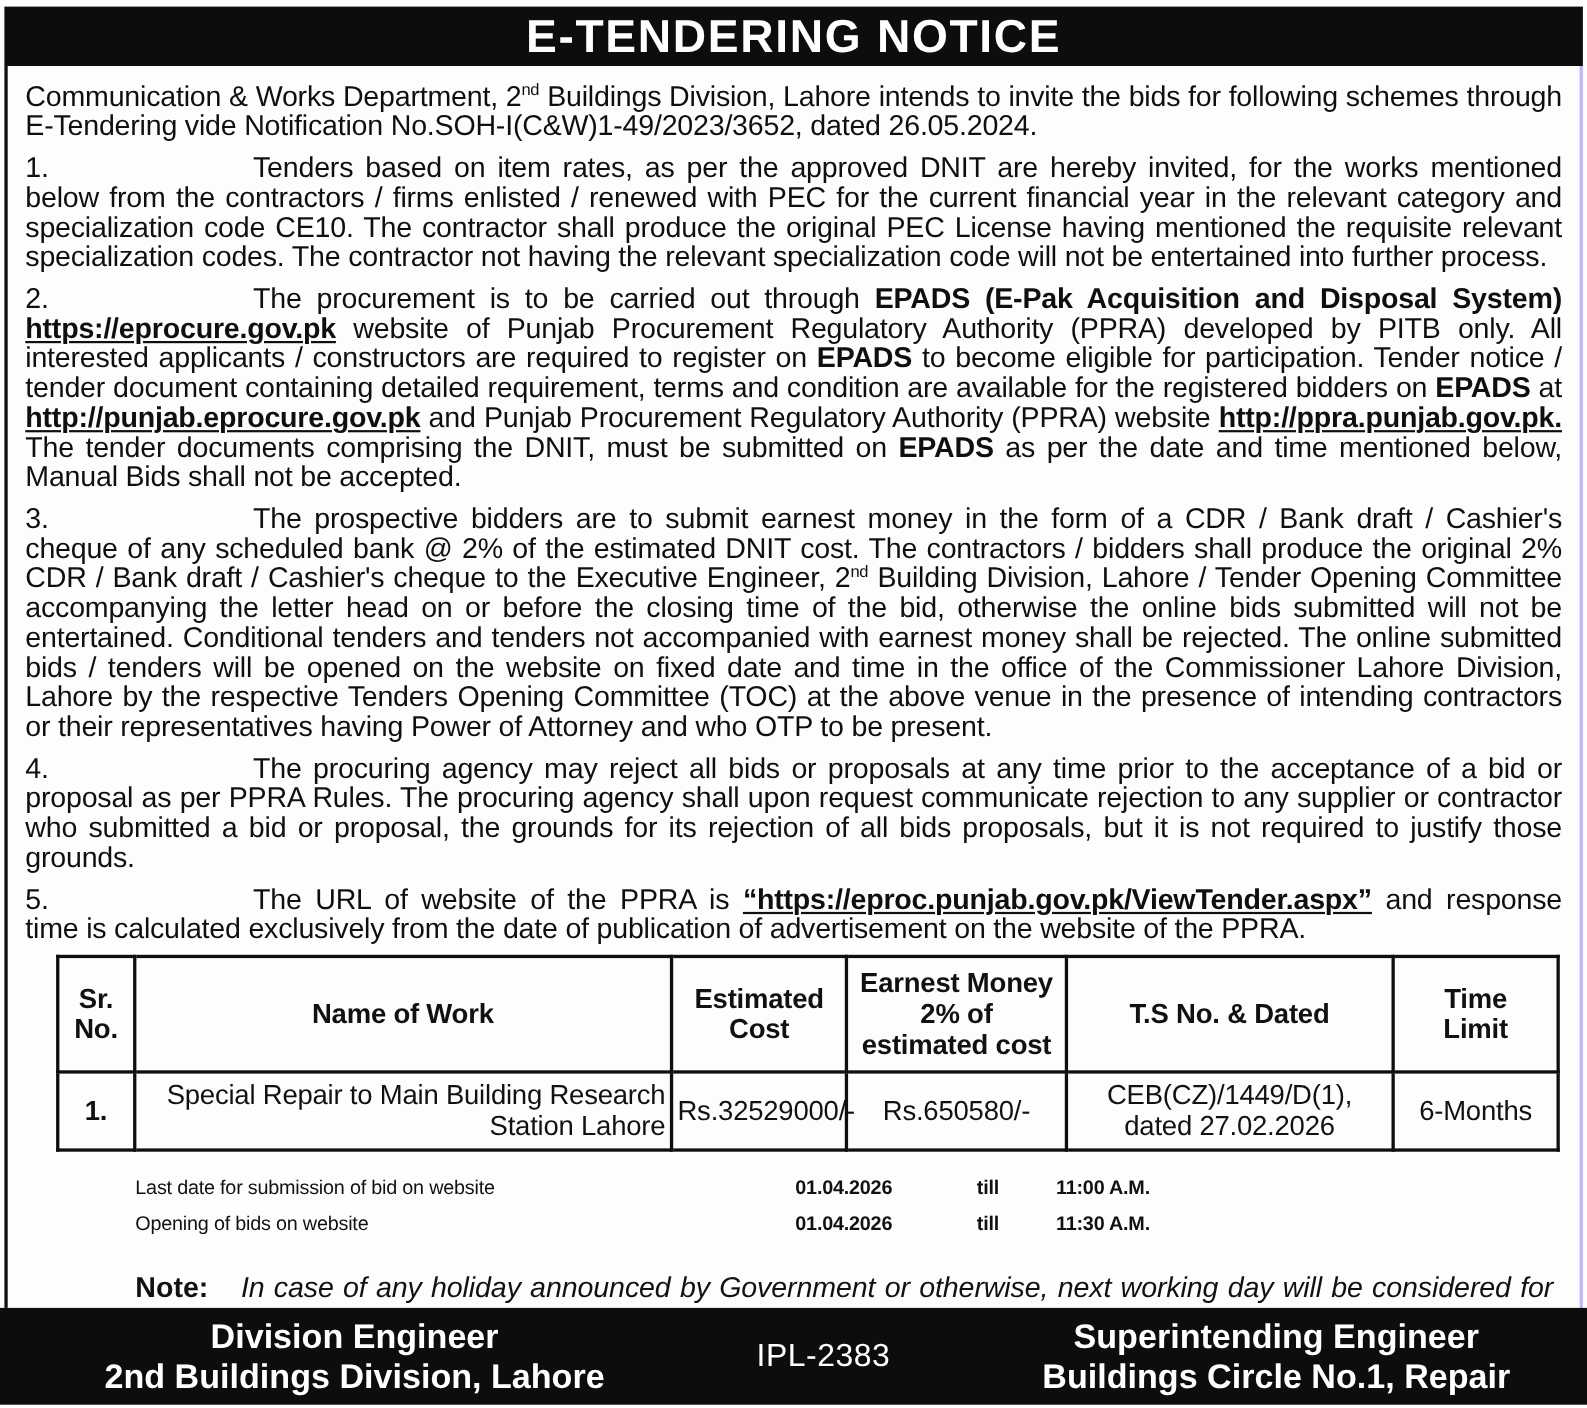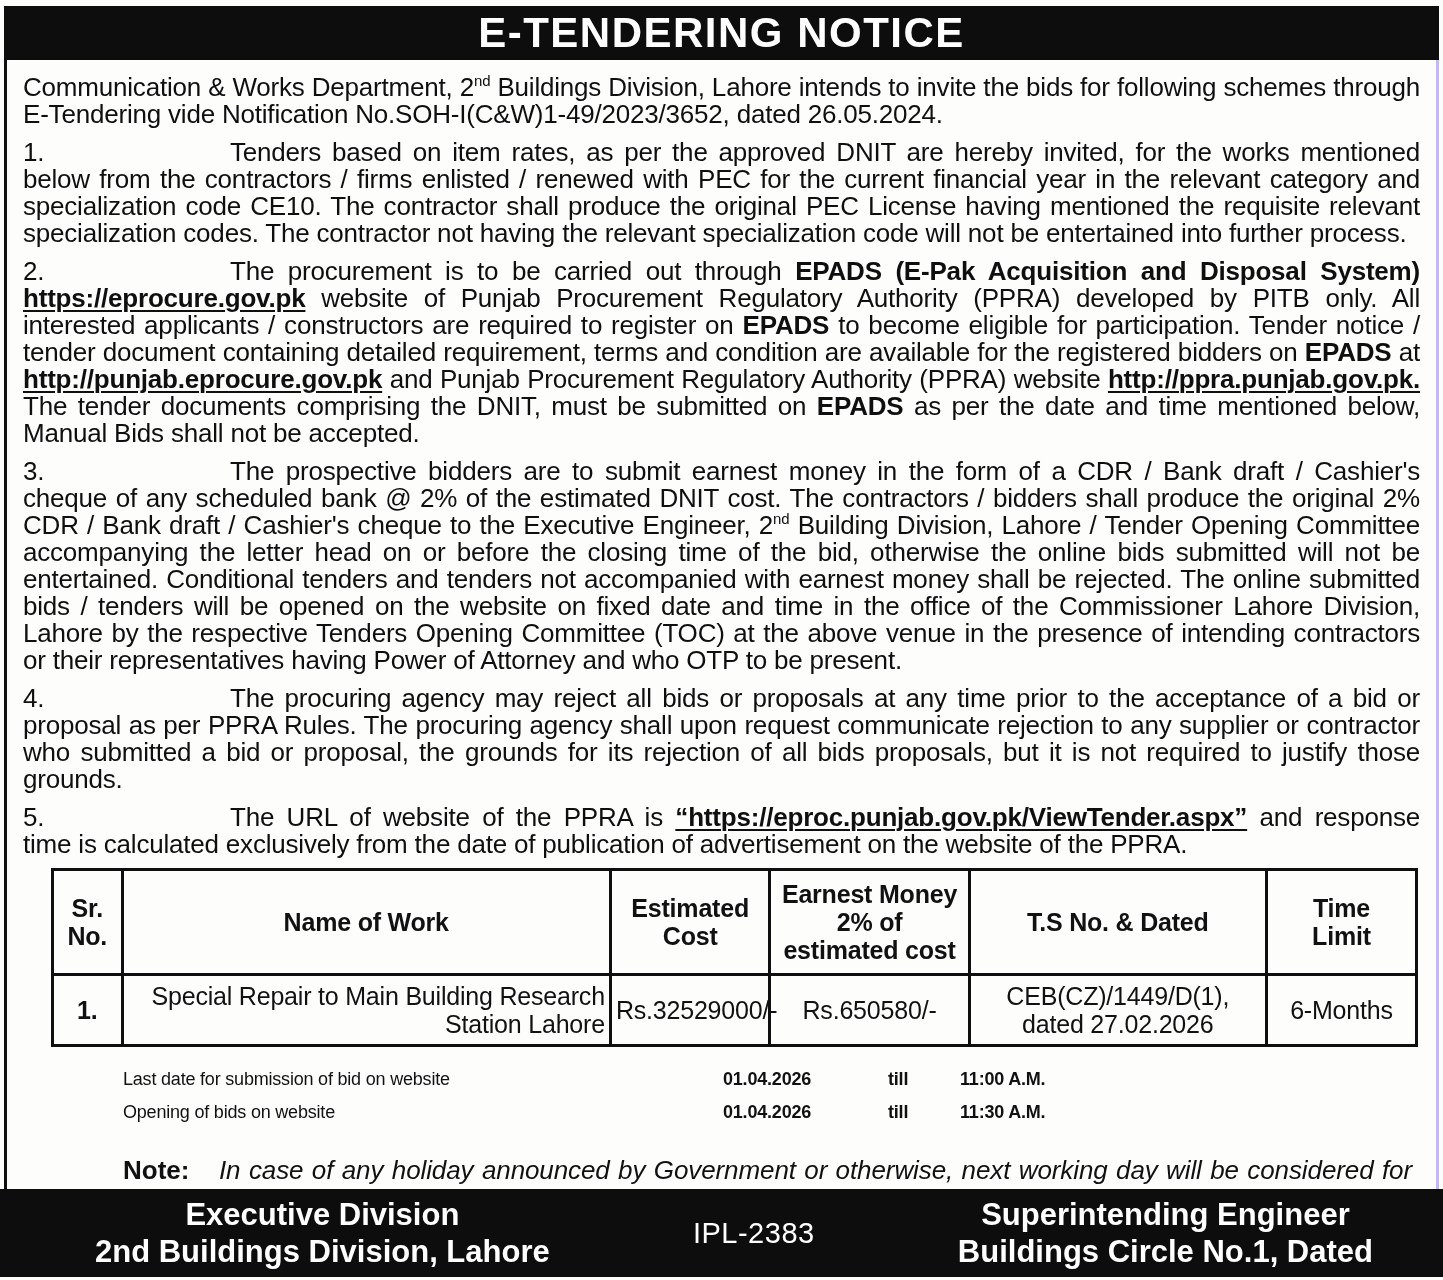--- a/index.html
+++ b/index.html
@@ -196,23 +196,23 @@
 
     <div class="note-row">
       <span class="note-label">Note:</span>
       <span class="note-text">In case of any holiday announced by Government or otherwise, next working day will be considered for received / opening of tender.</span>
     </div>
 
   </div>
 
   <div class="footer-band">
     <div class="sig">
-      <div>Executive Division</div>
+      <div>Division Engineer</div>
       <div>2nd Buildings Division, Lahore</div>
     </div>
     <div class="ipl">IPL-2383</div>
     <div class="sig">
       <div>Superintending Engineer</div>
-      <div>Buildings Circle No.1, Dated</div>
+      <div>Buildings Circle No.1, Repair</div>
     </div>
   </div>
 
 </div>
 
 </body></html>

